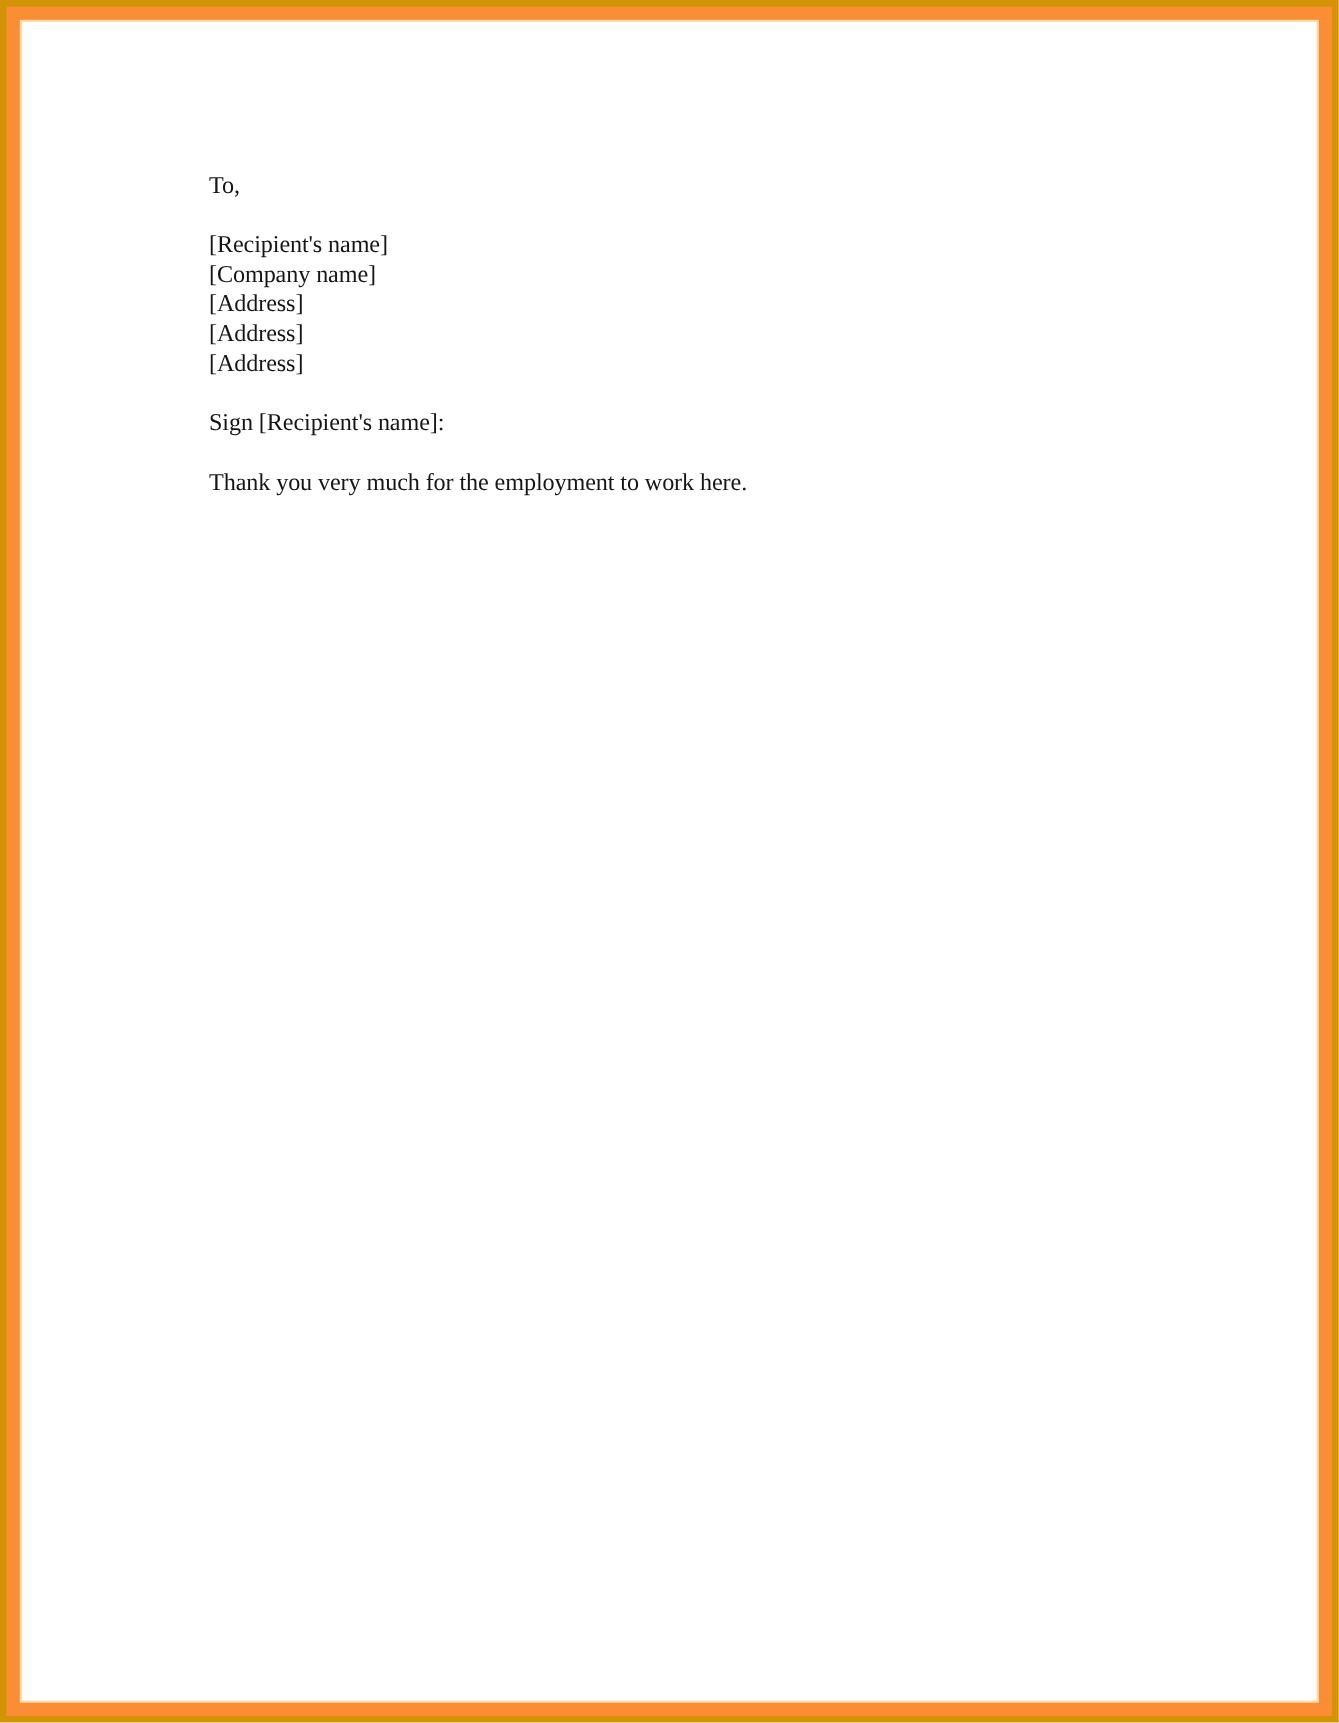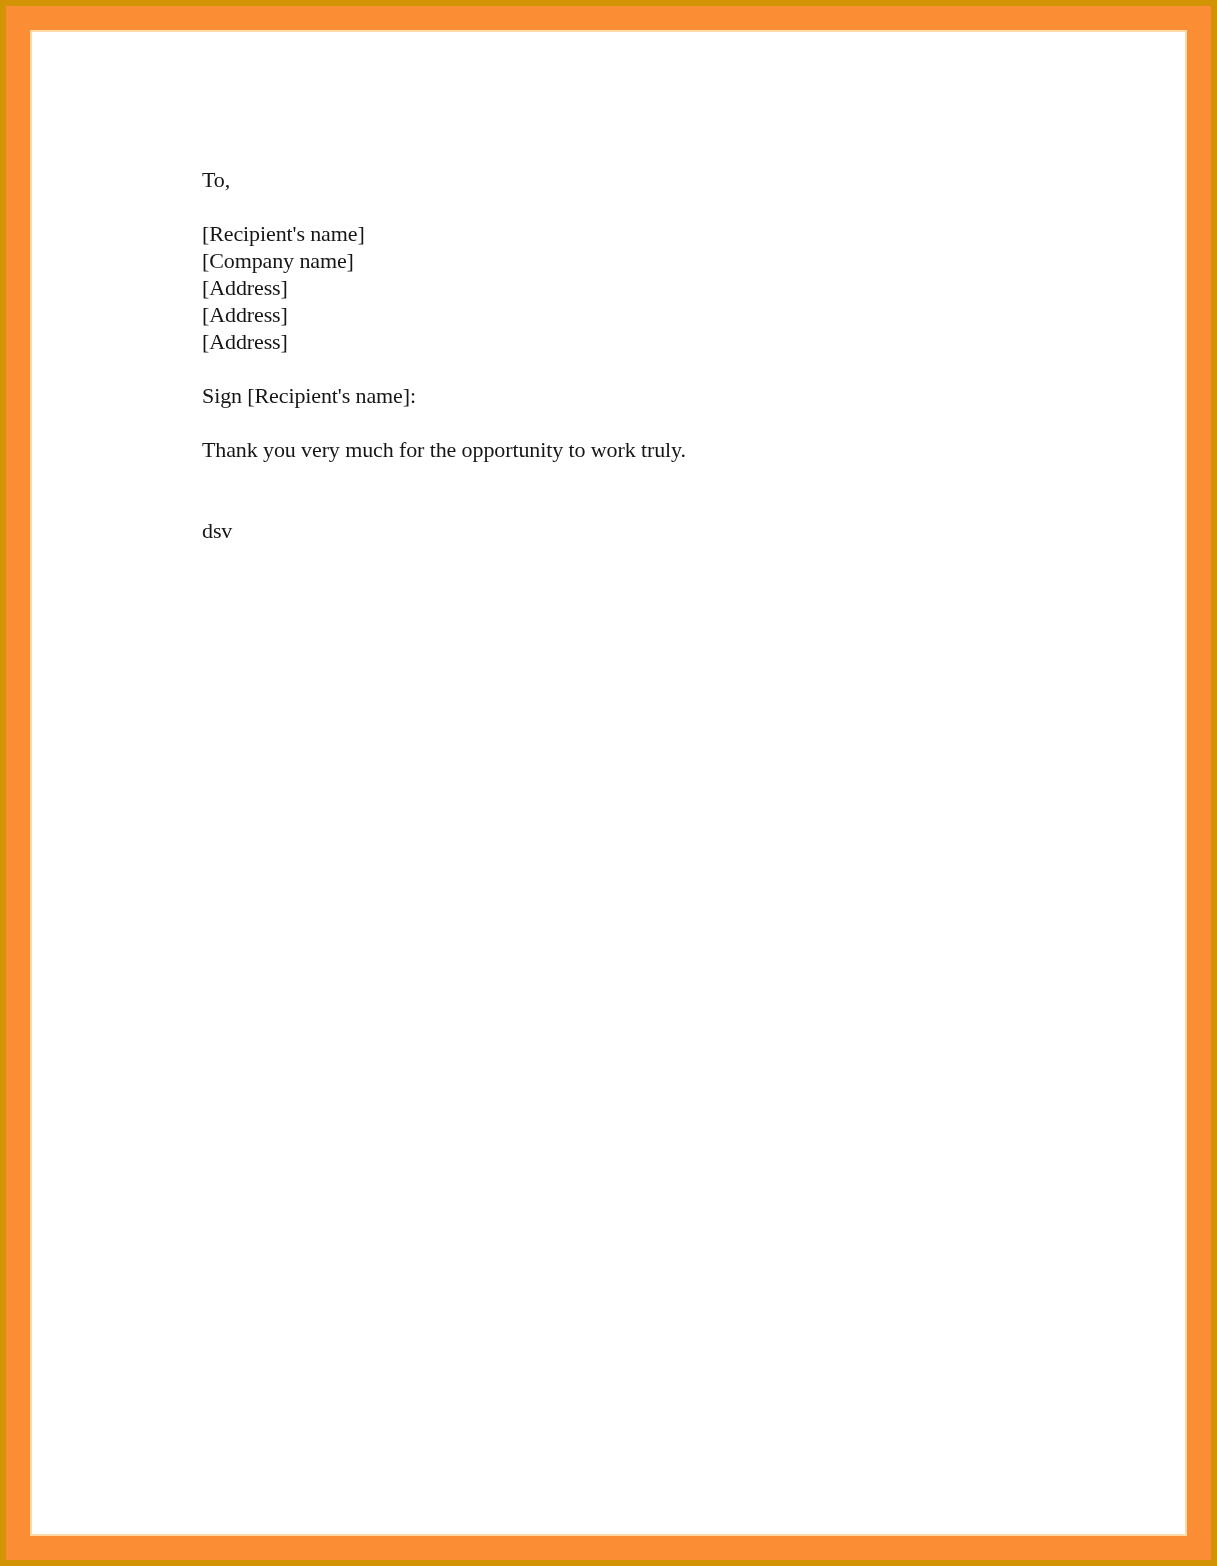--- a/index.html
+++ b/index.html
@@ -7,21 +7,21 @@
     padding: 0;
     background: #ffffff;
   }
   * { box-sizing: border-box; }
 
   .page {
     width: 1217px;
     height: 1566px;
     border: 6px solid #d29404;           
     background: #fb8d35;                  
-    padding: 24px;
+    padding: 12px;
   }
   .frame-inner {
     width: 100%;
     height: 100%;
     background: #ffd9a6;                  
     padding: 2px;
   }
   .sheet {
     width: 100%;
     height: 100%;
@@ -52,18 +52,17 @@
   <div class="frame-inner">
     <div class="sheet">
       <div class="letter">
         <p>To,</p>
         <p>[Recipient's name]
 [Company name]
 [Address]
 [Address]
 [Address]</p>
         <p>Sign [Recipient's name]:</p>
-        <p>Thank you very much for the opportunity to work truly.</p>
-        <p class="footer-gap">dsv</p>
+        <p>Thank you very much for the employment to work here.</p>
       </div>
     </div>
   </div>
 </div>
 
 </body></html>

